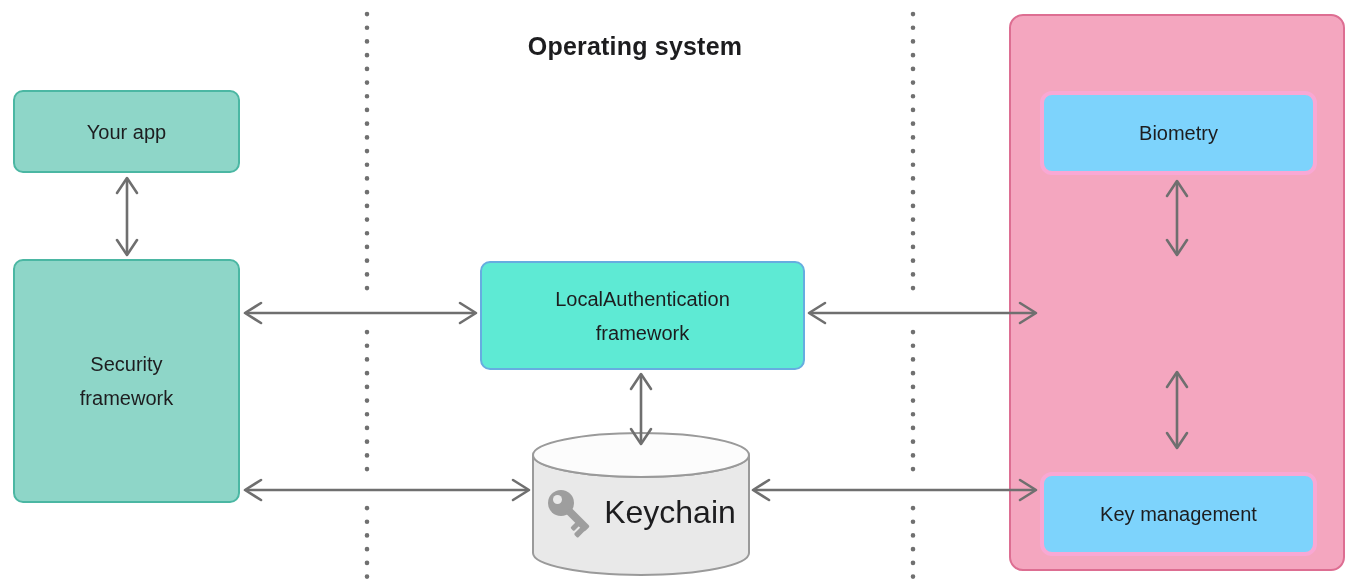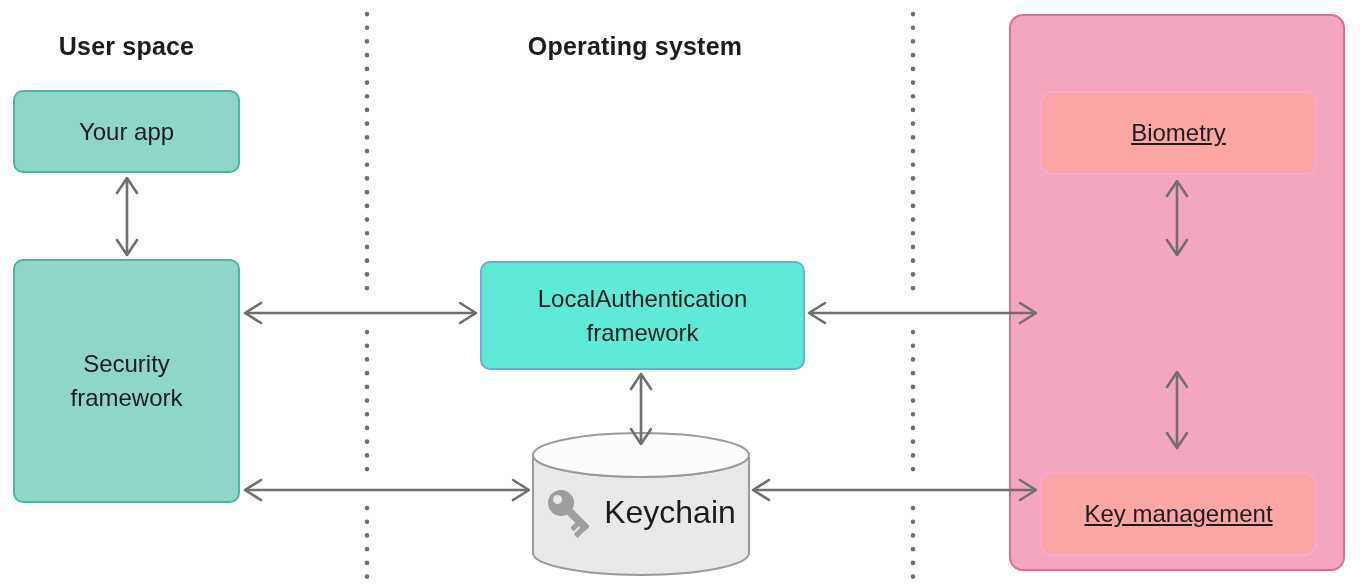--- a/index.html
+++ b/index.html
@@ -26,35 +26,35 @@
     line-height: 30px;
     letter-spacing: 0.2px;
   }
   .node {
     position: absolute;
     box-sizing: border-box;
     display: flex;
     align-items: center;
     justify-content: center;
     text-align: center;
-    font-size: 24px;
+    font-size: 20px;
     line-height: 34px;
     border-radius: 10px;
     white-space: pre-line;
   }
   .teal  { background: #8ED6C8; border: 2px solid #4BB7A3; }
   .blue  { background: #5eead4; border: 2px solid #66ADE0; }
   .panel-pink {
     position: absolute;
     box-sizing: border-box;
     background: #F4A6BF;
     border: 2px solid #DD6E92;
     border-radius: 14px;
   }
-  .white-box { background: #fca5a5; border: 2px solid #f9a8d4; border-radius: 12px; text-decoration: underline; }
+  .white-box { background: #7dd3fc; border: 4px solid #f9a8d4; border-radius: 12px; }
   .keychain-label {
     position: absolute;
     left: 533px; top: 478px;
     width: 216px; height: 68px;
     display: flex;
     align-items: center;
     justify-content: center;
     gap: 10px;
     font-size: 32px;
   }
@@ -74,21 +74,20 @@
       <line x1="913" y1="14" x2="913" y2="296"></line>
       <line x1="913" y1="332" x2="913" y2="472"></line>
       <line x1="913" y1="508" x2="913" y2="582"></line>
     </g>
     <g>
       <path d="M533,455 L533,553 A108,22 0 0 0 749,553 L749,455 A108,22 0 0 1 533,455 Z" fill="#E9E9E9" stroke="#9A9A9A" stroke-width="2"></path>
       <ellipse cx="641" cy="455" rx="108" ry="22" fill="#FCFCFC" stroke="#9A9A9A" stroke-width="2"></ellipse>
     </g>
   </svg>
 
-  <div class="col-title" style="left:13px; width:227px;">User space</div>
   <div class="col-title" style="left:440px; width:390px;">Operating system</div>
   <div class="col-title" style="left:1009px; width:336px;">Secure Enclave</div>
 
   <div class="panel-pink" style="left:1009px; top:14px; width:336px; height:557px;"></div>
 
   <div class="node teal" style="left:13px; top:90px; width:227px; height:83px;">Your app</div>
 
   <div class="node teal" style="left:13px; top:259px; width:227px; height:244px;">Security
 framework</div>
 

